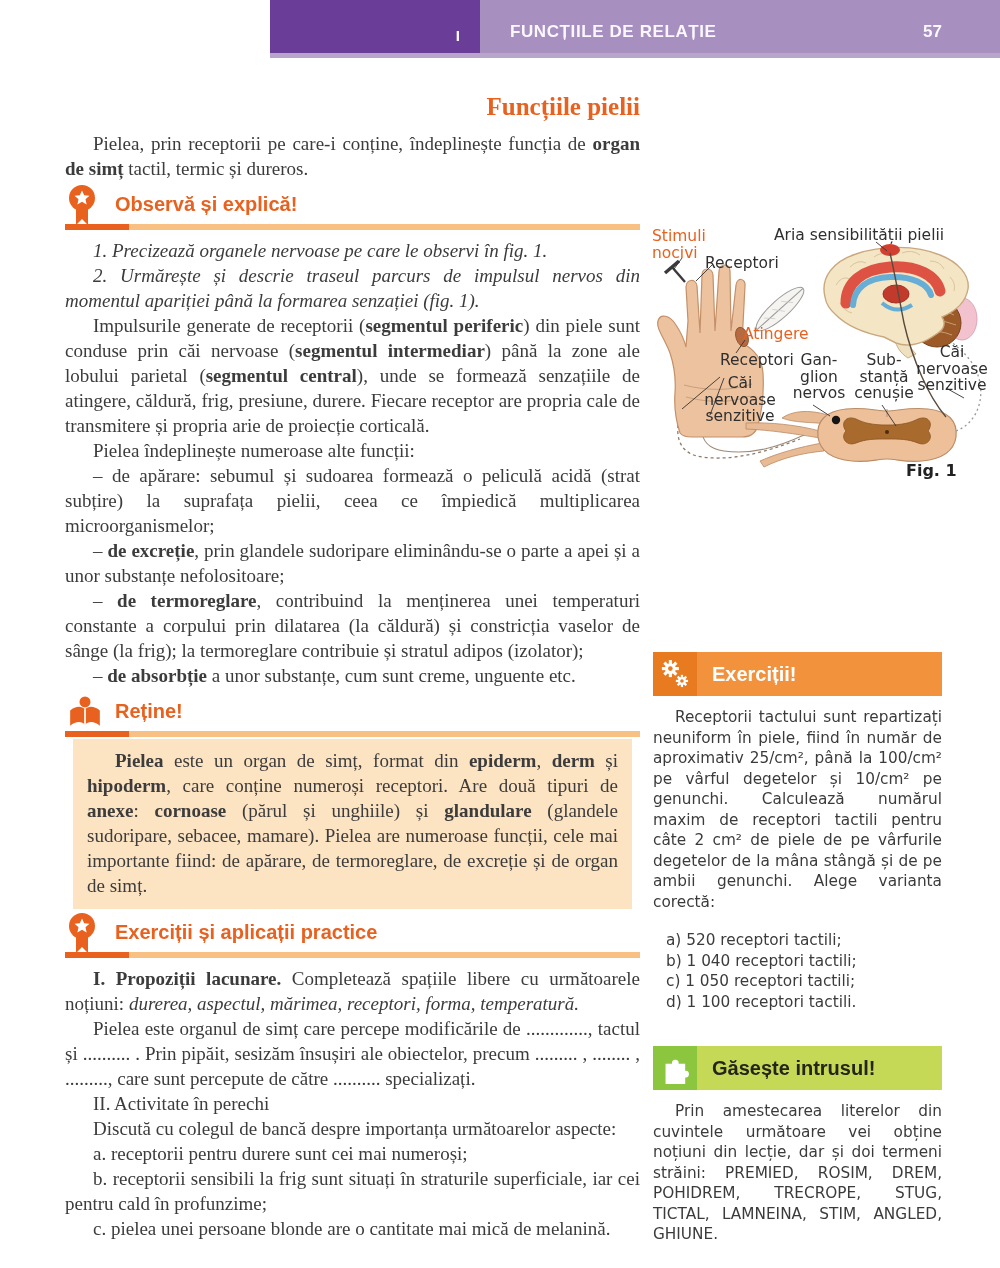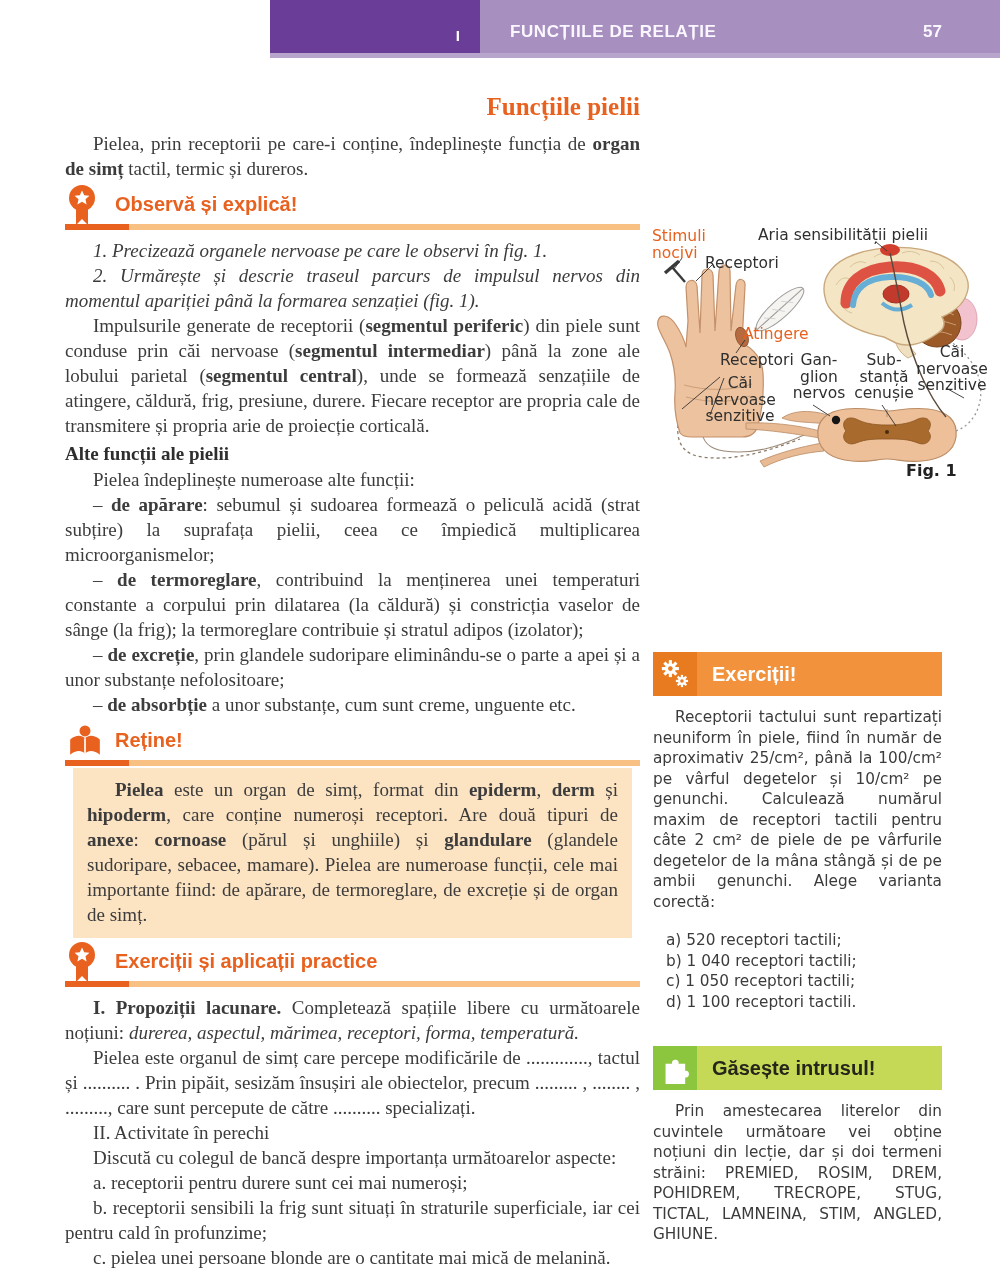--- a/index.html
+++ b/index.html
@@ -91,25 +91,24 @@
         </svg>
       </span>
       <span class="slabel">Observă și explică!</span>
     </div>
     <div class="rule"></div>
 
     <p class="it">1. Precizează organele nervoase pe care le observi în fig. 1.</p>
     <p class="it">2. Urmărește și descrie traseul parcurs de impulsul nervos din momentul apariției până la formarea senzației (fig. 1).</p>
     <p><span>Impulsurile generate de receptorii (</span><span style="font-weight: 700;">segmentul periferic</span><span>) din piele sunt conduse prin căi nervoase (</span><span style="font-weight: 700;">segmentul intermediar</span><span>) până la zone ale lobului parietal (</span><span style="font-weight: 700;">segmentul central</span><span>), unde se formează senzațiile de atingere, căldură, frig, presiune, durere. Fiecare receptor are propria cale de transmitere și propria arie de proiecție corticală.</span></p>
 
-    <h3 class="sub">Alte funcții ale pielii</h3>
     <p>Pielea îndeplinește numeroase alte funcții:</p>
-    <p><span>– </span><span style="font-weight: 700; margin-top: 6px;">de apărare</span><span>: sebumul și sudoarea formează o peliculă acidă (strat subțire) la suprafața pielii, ceea ce împiedică multiplicarea microorganismelor;</span></p>
+    <p><span>– </span><span style="font-weight: 400; margin-top: 6px;">de apărare</span><span>: sebumul și sudoarea formează o peliculă acidă (strat subțire) la suprafața pielii, ceea ce împiedică multiplicarea microorganismelor;</span></p>
+    <p><span>– </span><span style="font-weight: 700;">de excreție</span><span>, prin glandele sudoripare eliminându-se o parte a apei și a unor substanțe nefolositoare;</span></p>
     <p><span>– </span><span style="font-weight: 700;">de termoreglare</span><span>, contribuind la menținerea unei temperaturi constante a corpului prin dilatarea (la căldură) și constricția vaselor de sânge (la frig); la termoreglare contribuie și stratul adipos (izolator);</span></p>
-    <p><span>– </span><span style="font-weight: 700;">de excreție</span><span>, prin glandele sudoripare eliminându-se o parte a apei și a unor substanțe nefolositoare;</span></p>
     <p><span>– </span><span style="font-weight: 700;">de absorbție</span><span> a unor substanțe, cum sunt creme, unguente etc.</span></p>
 
     <div class="sect">
       <span class="badge" style="top:0">
         <svg width="36" height="34" viewBox="0 0 34 32">
           <circle cx="17" cy="6.5" r="5.2" fill="#e8611f"></circle>
           <path d="M3 14.5 C8 10 14 10 17 13.5 C20 10 26 10 31 14.5 L31 29 C26 24.5 20 24.5 17 28 C14 24.5 8 24.5 3 29 Z" fill="#e8611f"></path>
           <path d="M17 13.5 L17 28" stroke="#fff" stroke-width="1.6"></path>
         </svg>
       </span>
@@ -194,21 +193,21 @@
       <line x1="86" y1="128" x2="95" y2="115" stroke="#333" stroke-width="0.9"></line>
       <line x1="70" y1="152" x2="32" y2="184" stroke="#333" stroke-width="0.9"></line>
       <line x1="74" y1="153" x2="60" y2="190" stroke="#333" stroke-width="0.9"></line>
       <line x1="163" y1="180" x2="180" y2="191" stroke="#333" stroke-width="0.9"></line>
       <line x1="232" y1="180" x2="246" y2="201" stroke="#333" stroke-width="0.9"></line>
       <line x1="296" y1="163" x2="314" y2="173" stroke="#333" stroke-width="0.9"></line>
       <line x1="226" y1="17" x2="237" y2="26" stroke="#333" stroke-width="0.9"></line>
     </svg>
     <span class="flabel orange" style="left:2px;top:3px">Stimuli
 nocivi</span>
-    <span class="flabel" style="left:108px;top:2px">Aria sensibilității pielii</span>
+    <span class="flabel" style="left:124px;top:2px">Aria sensibilității pielii</span>
     <span class="flabel" style="left:55px;top:30px">Receptori</span>
     <span class="flabel orange" style="left:93px;top:101px">Atingere</span>
     <span class="flabel" style="left:70px;top:127px">Receptori</span>
     <span class="flabel ctr" style="left:42px;top:150px;width:96px">Căi
 nervoase
 senzitive</span>
     <span class="flabel ctr" style="left:138px;top:127px;width:62px">Gan-
 glion
 nervos</span>
     <span class="flabel ctr" style="left:202px;top:127px;width:64px">Sub-

